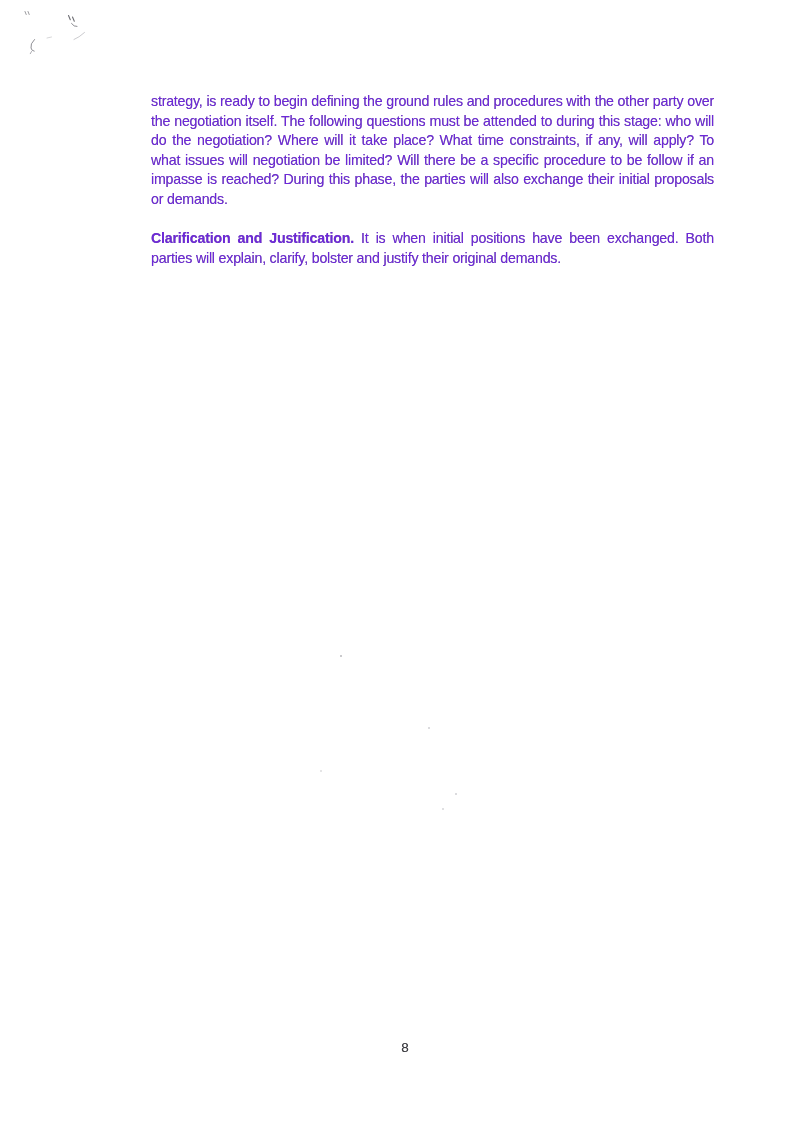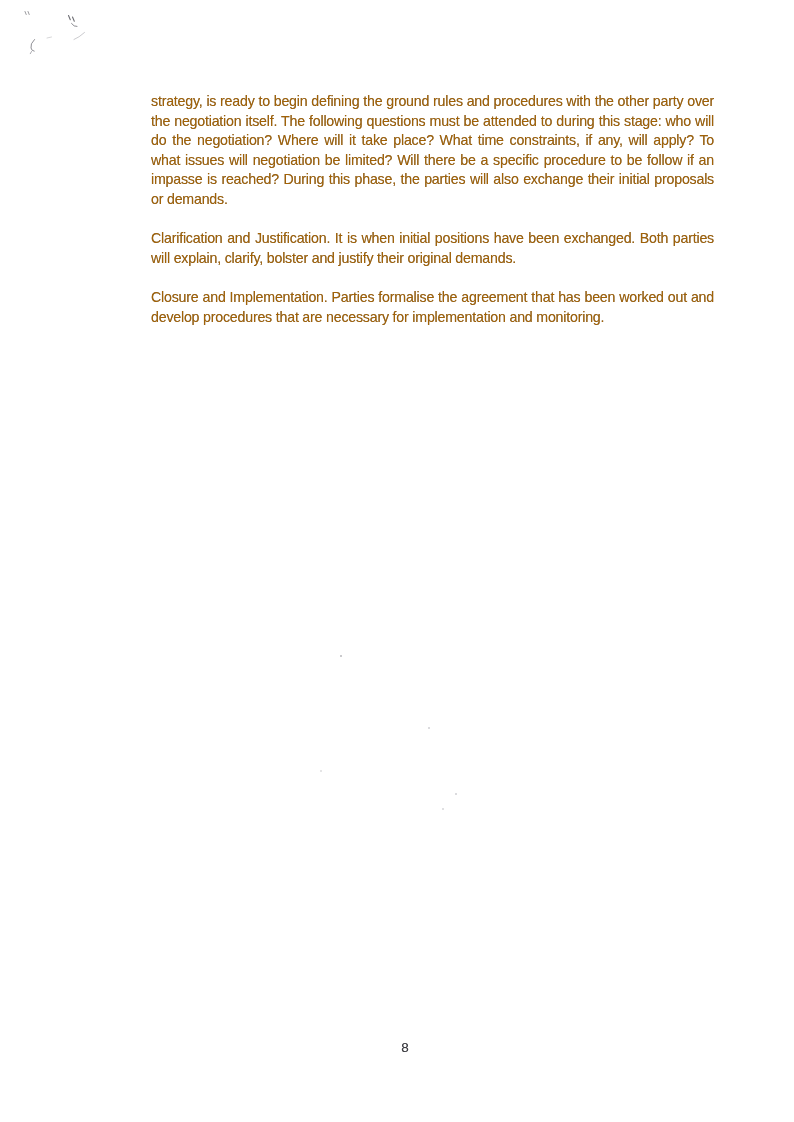--- a/index.html
+++ b/index.html
@@ -18,32 +18,32 @@
     position: absolute;
     inset: 0;
     background: #ffffff;
     overflow: hidden;
   }
   .content {
     position: absolute;
     left: 151px;
     top: 92px;
     width: 563px;
-    color: #a16207;
+    color: #6d28d9;
     font-size: 14.2px;
     line-height: 19.6px;
     letter-spacing: -0.2px;
     text-shadow: 0 0 0.4px rgba(60,60,65,0.55);
   }
   .content p {
     margin: 0 0 19.6px 0;
     text-align: justify;
   }
   .content p .lead {
-    font-weight: normal;
+    font-weight: bold;
   }
   .page-number {
     position: absolute;
     top: 1040px;
     left: 398px;
     width: 14px;
     text-align: center;
     color: #3c3c41;
     font-size: 13.5px;
     text-shadow: 0 0 0.4px rgba(60,60,65,0.55);
@@ -77,21 +77,20 @@
     <path d="M34.5 39.5 q-4.5 4.5 -3.5 8.5 q0.6 3 3.2 3.2" stroke="#8e8e94" stroke-width="1" stroke-linecap="round"></path>
     <path d="M31.5 51.5 l-1.2 2.2" stroke="#a3a3a8" stroke-width="0.9" stroke-linecap="round"></path>
   </svg>
 
   <div class="content">
     <p><span class="lead"></span><span>strategy, is ready to begin defining the ground rules and procedures with the other party over the negotiation itself. The following questions must be attended to during this stage: who will do the negotiation? Where will it take place? What time constraints, if any, will apply? To what issues will negotiation be limited? Will there be a specific procedure to be follow if an impasse is reached? During this phase, the parties will also exchange their initial proposals or demands.</span></p>
 
     <p><span class="lead">Clarification and Justification.</span><span> It is when initial positions have been exchanged. Both parties will explain, clarify, bolster and justify their original demands.</span></p>
 
 
-    <p><span class="lead">Closure and Implementation.</span><span> Parties formalise the agreement that has been worked out and develop procedures that are necessary for implementation and monitoring.</span></p>
   </div>
 
   <span class="speckle sp1"></span>
   <span class="speckle sp2"></span>
   <span class="speckle sp3"></span>
   <span class="speckle sp4"></span>
   <span class="speckle sp5"></span>
 
   <div class="page-number">8</div>
 </div>

